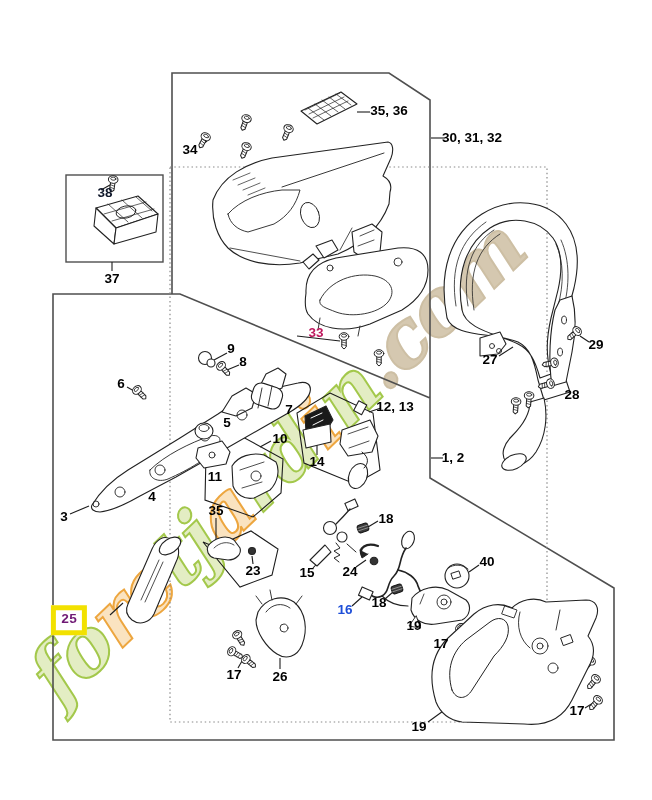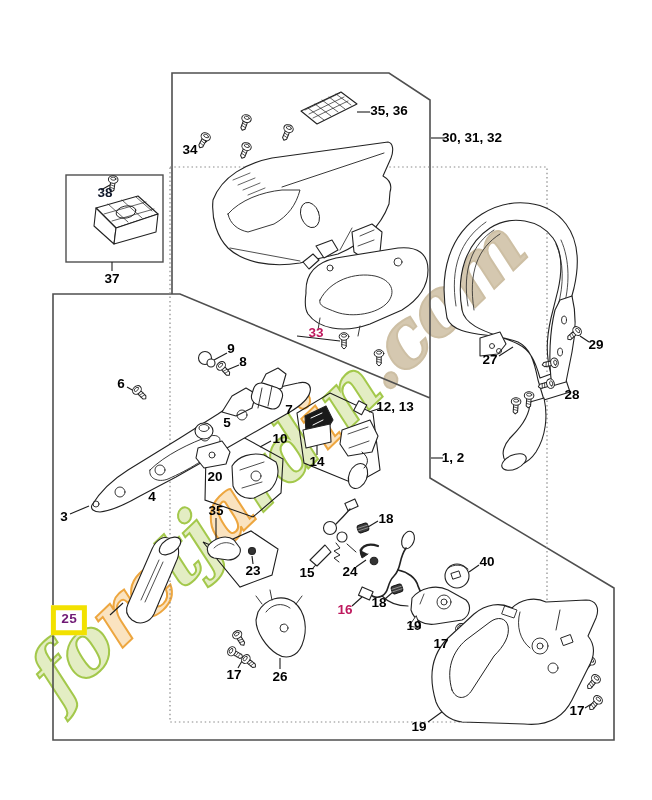--- a/index.html
+++ b/index.html
@@ -345,30 +345,30 @@
       <div class="lbl" style="left: 490px; top: 360px; color: rgb(0, 0, 0);">27</div>
       <div class="lbl" style="left: 572px; top: 395px; color: rgb(0, 0, 0);">28</div>
       <div class="lbl" style="left: 231px; top: 349px; color: rgb(0, 0, 0);">9</div>
       <div class="lbl" style="left: 243px; top: 362px; color: rgb(0, 0, 0);">8</div>
       <div class="lbl" style="left: 121px; top: 384px; color: rgb(0, 0, 0);">6</div>
       <div class="lbl" style="left: 289px; top: 410px; color: rgb(0, 0, 0);">7</div>
       <div class="lbl" style="left: 227px; top: 423px; color: rgb(0, 0, 0);">5</div>
       <div class="lbl" style="left: 280px; top: 439px; color: rgb(0, 0, 0);">10</div>
       <div class="lbl" style="left: 395px; top: 407px; color: rgb(0, 0, 0);">12, 13</div>
       <div class="lbl" style="left: 317px; top: 462px; color: rgb(0, 0, 0);">14</div>
-      <div class="lbl" style="left: 215px; top: 477px; color: rgb(0, 0, 0);">20</div>
+      <div class="lbl" style="left: 215px; top: 477px; color: rgb(0, 0, 0);">11</div>
       <div class="lbl" style="left: 453px; top: 458px; color: #000000;">1, 2</div>
       <div class="lbl" style="left: 64px; top: 517px; color: rgb(0, 0, 0);">3</div>
       <div class="lbl" style="left: 152px; top: 497px; color: rgb(0, 0, 0);">4</div>
       <div class="lbl" style="left: 216px; top: 511px; color: rgb(0, 0, 0);">35</div>
       <div class="lbl" style="left: 253px; top: 571px; color: rgb(0, 0, 0);">23</div>
       <div class="lbl" style="left: 307px; top: 573px; color: rgb(0, 0, 0);">15</div>
       <div class="lbl" style="left: 350px; top: 572px; color: rgb(0, 0, 0);">24</div>
       <div class="lbl" style="left: 386px; top: 519px; color: rgb(0, 0, 0);">18</div>
-      <div class="lbl" style="left: 345px; top: 610px; color: #be185d;">16</div>
+      <div class="lbl" style="left: 345px; top: 610px; color: #1d4ed8;">16</div>
       <div class="lbl" style="left: 379px; top: 603px; color: rgb(0, 0, 0);">18</div>
       <div class="lbl" style="left: 414px; top: 626px; color: rgb(0, 0, 0);">19</div>
       <div class="lbl" style="left: 487px; top: 562px; color: rgb(0, 0, 0);">40</div>
       <div class="lbl" style="left: 441px; top: 644px; color: rgb(0, 0, 0);">17</div>
       <div class="lbl hl" style="left: 69px; top: 620px; border-color: rgb(242, 225, 0); background: rgb(255, 255, 255); color: #701a75; font-family: Liberation Mono, monospace;">25</div>
       <div class="lbl" style="left: 234px; top: 675px; color: rgb(0, 0, 0);">17</div>
       <div class="lbl" style="left: 280px; top: 677px; color: rgb(0, 0, 0);">26</div>
       <div class="lbl" style="left: 419px; top: 727px; color: rgb(0, 0, 0);">19</div>
       <div class="lbl" style="left: 577px; top: 711px; color: rgb(0, 0, 0);">17</div>
     </div>

